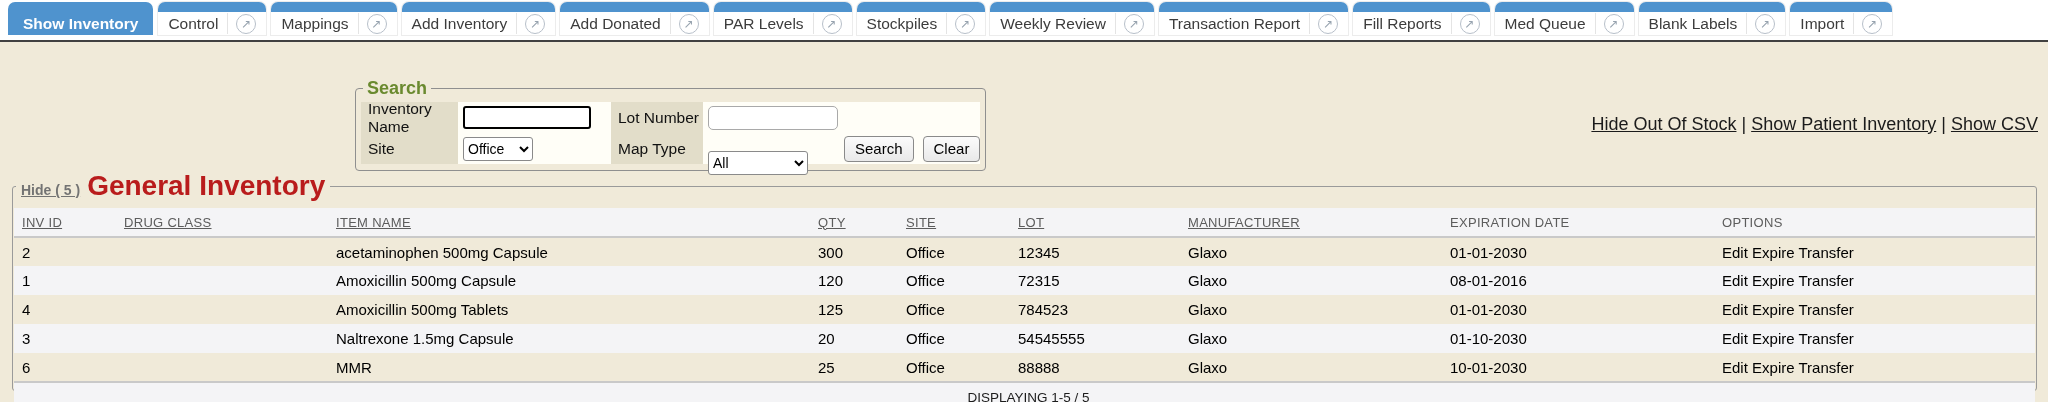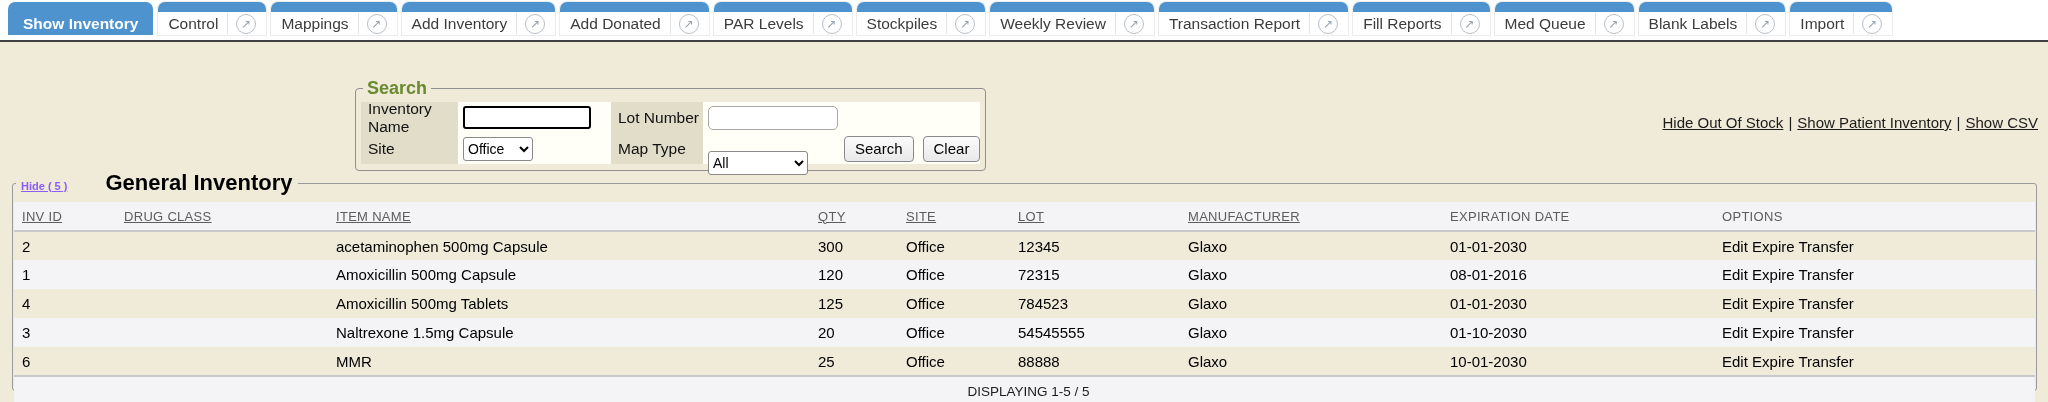--- a/index.html
+++ b/index.html
@@ -67,34 +67,34 @@
   .sel-site { width:70px; } .sel-map { width:100px;margin-top:28px; }
   .btns { display:flex; gap:9px; align-items:center; padding-left:8px; }
   .btn {
     height:26px; padding:0 10px; font-size:15px; font-family:inherit; color:#000;
     background:linear-gradient(#fbfbfb,#e9e9e9); border:1px solid #8a8a8a;
     border-radius:4px; cursor:pointer;
   }
 
   
   .toplinks {
-    position:absolute; right:10px; top:114px; font-size:15px; color:#1b1b1b;
+    position:absolute; right:10px; top:114px; font-size:18px; color:#1b1b1b;
     white-space:nowrap;
   }
   .toplinks a { color:#1b1b1b; text-decoration:underline; cursor:pointer; }
   .toplinks .pipe { margin:0 5px; text-decoration:none; }
 
   
   .inv-fs {
     position:absolute; left:12px; top:170px; width:2025px; height:221px;
     border:1px solid #9a9a9a; border-radius:3px; padding:6px 1px 1px 1px;
   }
   .inv-fs legend { display:flex; align-items:baseline; gap:7px; padding:0 5px; margin-left:2px; }
-  .hide-link { color:#8b5cf6; font-weight:bold; font-size:11px; text-decoration:underline; cursor:pointer; }
-  .inv-title { color:#000000; font-weight:bold; font-size:22px;margin-left:31px; }
+  .hide-link { color:#737373; font-weight:bold; font-size:14px; text-decoration:underline; cursor:pointer; }
+  .inv-title { color:#b91c1c; font-weight:bold; font-size:28px; }
 
   table.inv { width:100%; border-collapse:collapse; table-layout:fixed; }
   table.inv th {
     background:#f4f4f6; height:29px; text-align:left; font-weight:normal;
     font-size:13px; color:#5c5c5c; letter-spacing:0.3px;
     border-bottom:2px solid #c9c9c9; overflow:hidden; white-space:nowrap;
   }
   th .colsort { text-decoration:underline; cursor:pointer; }
   table.inv td {
     height:29px; font-size:15px; color:#000; white-space:nowrap; overflow:hidden;

